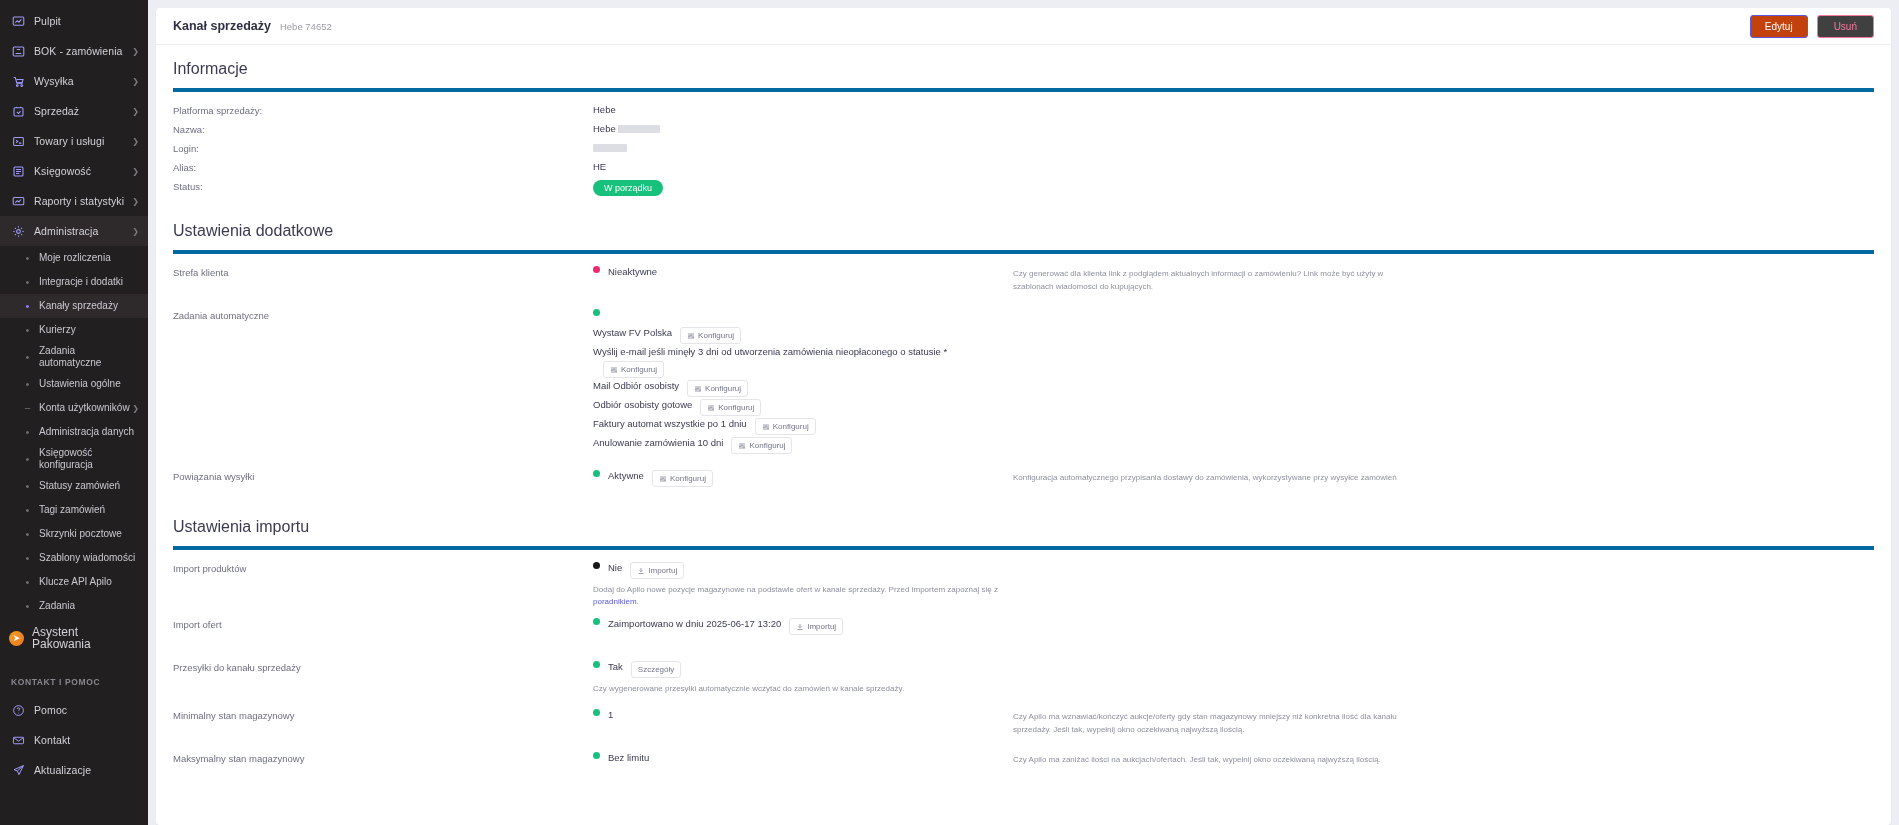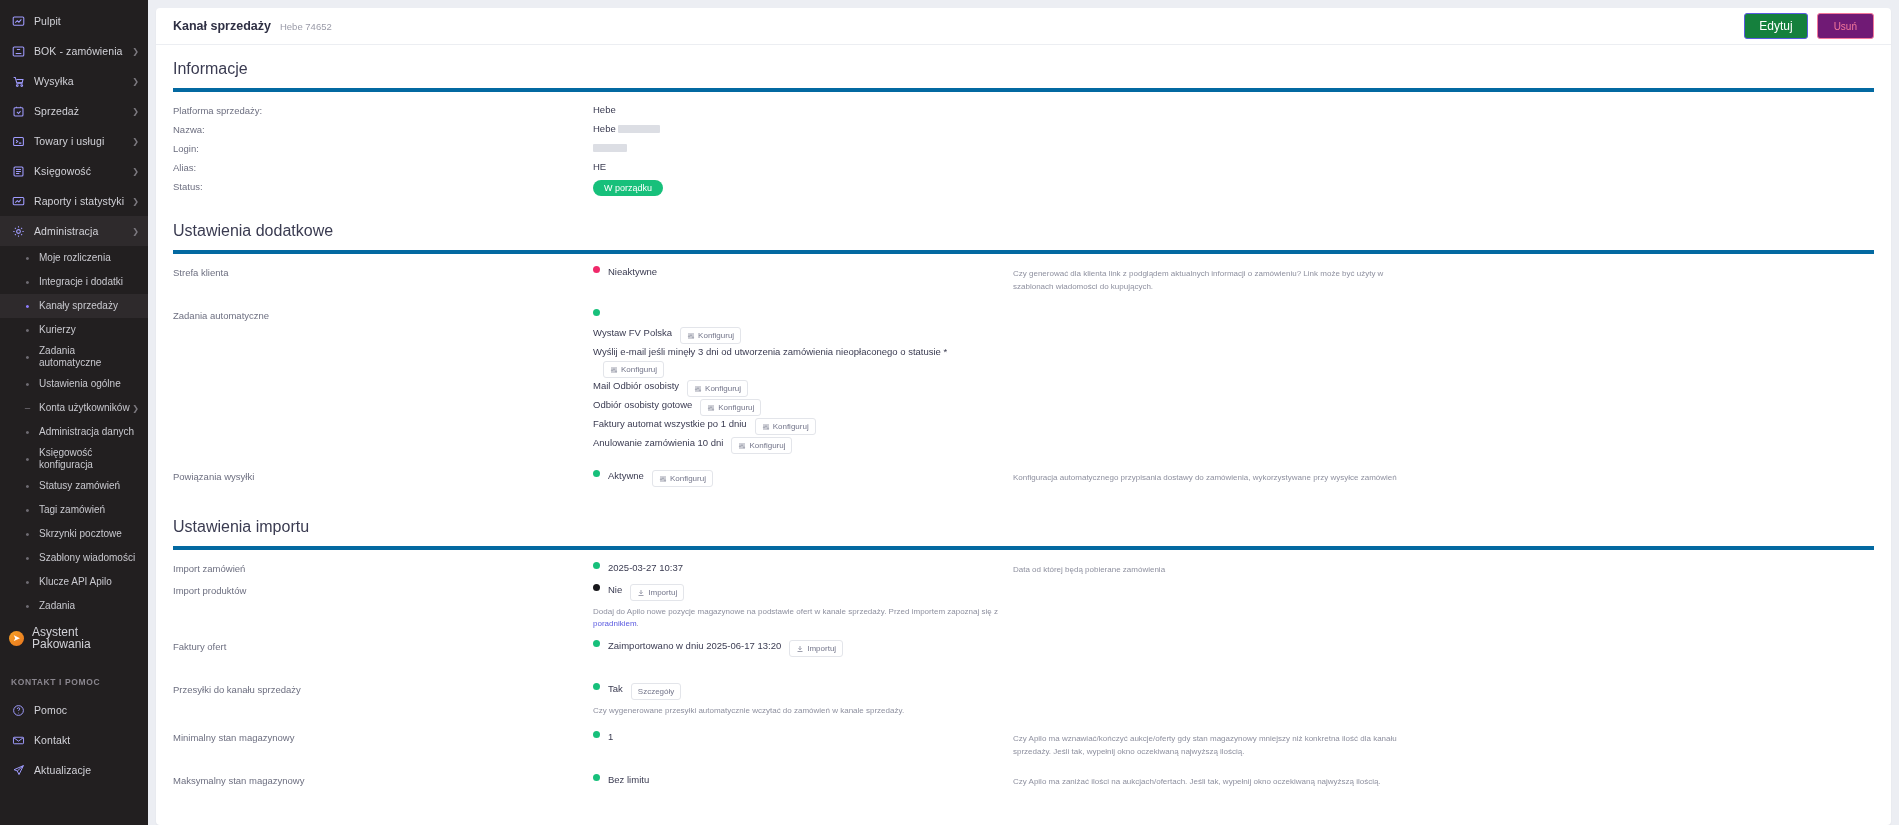--- a/index.html
+++ b/index.html
@@ -84,26 +84,26 @@
   }
   .page-head {
     height: 37px; min-height: 37px;
     display: flex; align-items: center;
     padding: 0 17px; border-bottom: 1px solid #eceef2;
   }
   .page-title { font-size: 12.5px; color: #2f3044; font-weight: bold; }
   .page-sub { font-size: 9.5px; color: #9a9ba8; margin-left: 9px; }
   .head-actions { margin-left: auto; display: flex; gap: 9px; }
   .btn-primary {
-    background: #15803d; color: #fff; border: 1px solid #5a5ae0;
-    border-radius: 3px; font-size: 12px; padding: 5px 14px;
+    background: #c2410c; color: #fff; border: 1px solid #5a5ae0;
+    border-radius: 3px; font-size: 10px; padding: 5px 14px;
     cursor: pointer; font-family: inherit;
   }
   .btn-danger-outline {
-    background: #701a75; color: #f4789b; border: 1px solid #f4789b;
+    background: #404040; color: #f4789b; border: 1px solid #f4789b;
     border-radius: 3px; font-size: 10px; padding: 5px 16px;
     cursor: pointer; font-family: inherit;
   }
 
   .body-scroll { flex: 1; overflow: hidden; padding: 0 0 0 0; }
 
   .sec { padding: 0 17px; }
   .sec-title {
     font-size: 16px; color: #3a3b51; padding: 15px 0 10px 0;
     border-bottom: 4px solid #0369a1;
@@ -531,50 +531,40 @@
               <div class="desc">Konfiguracja automatycznego przypisania dostawy do zamówienia, wykorzystywane przy wysyłce zamówień</div>
             </div>
 
           </div>
         </section>
 
         <section class="sec">
           <div class="sec-title">Ustawienia importu</div>
           <div class="rows">
 
-            <div class="row" style="padding-bottom:8px">
-              <div class="lab">Import zamówień</div>
-              <div class="val">
-                <div class="val-line">
-                  <span class="dot-g"></span>
-                  <span class="txt">2025-03-27 10:37</span>
-                </div>
-              </div>
-              <div class="desc">Data od której będą pobierane zamówienia</div>
-            </div>
 
             <div class="row" style="padding-bottom:10px">
               <div class="lab">Import produktów</div>
               <div class="val val-wide">
                 <div class="val-line">
                   <span class="dot-b"></span>
                   <span class="txt">Nie</span>
                   <button class="mini-btn">
                     <svg width="8" height="8" viewBox="0 0 16 16" fill="none" stroke="currentColor" stroke-width="1.4">
                         <path d="M8 2v7M5 6.5L8 9.5l3-3M3 13h10"></path>
                       </svg>
                     <span>Importuj</span>
                   </button>
                 </div>
                 <div class="tiny-note"><span>Dodaj do Apilo nowe pozycje magazynowe na podstawie ofert w kanale sprzedaży. Przed importem zapoznaj się z </span><a class="lnk" href="#">poradnikiem</a><span>.</span></div>
               </div>
             </div>
 
             <div class="row" style="padding-bottom:14px">
-              <div class="lab">Faktury ofert</div>
+              <div class="lab">Import ofert</div>
               <div class="val val-wide">
                 <div class="val-line">
                   <span class="dot-g"></span>
                   <span class="txt">Zaimportowano w dniu 2025-06-17 13:20</span>
                   <button class="mini-btn">
                     <svg width="8" height="8" viewBox="0 0 16 16" fill="none" stroke="currentColor" stroke-width="1.4">
                         <path d="M8 2v7M5 6.5L8 9.5l3-3M3 13h10"></path>
                       </svg>
                     <span>Importuj</span>
                   </button>

